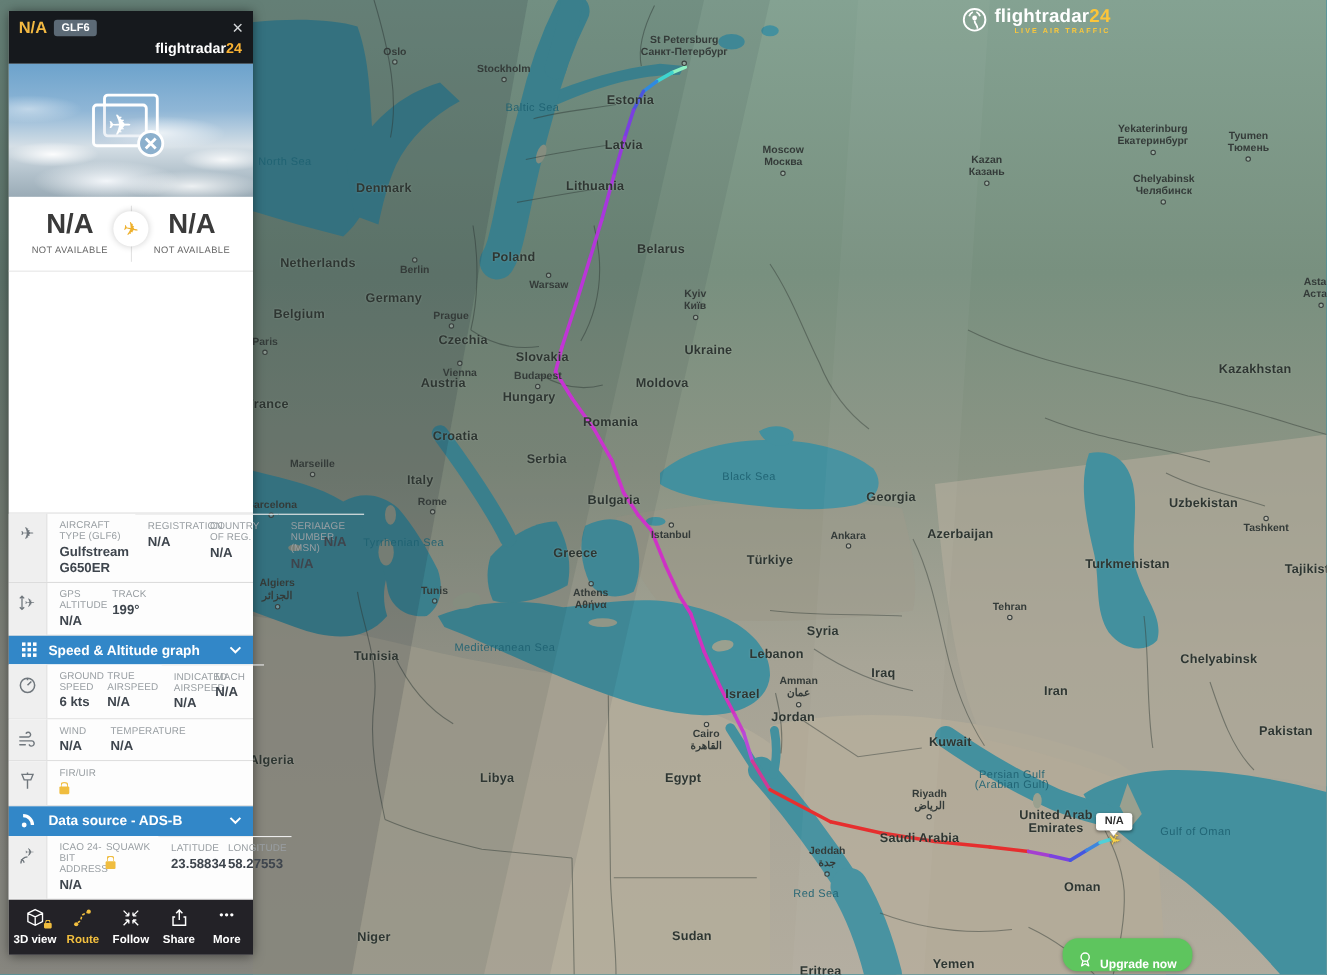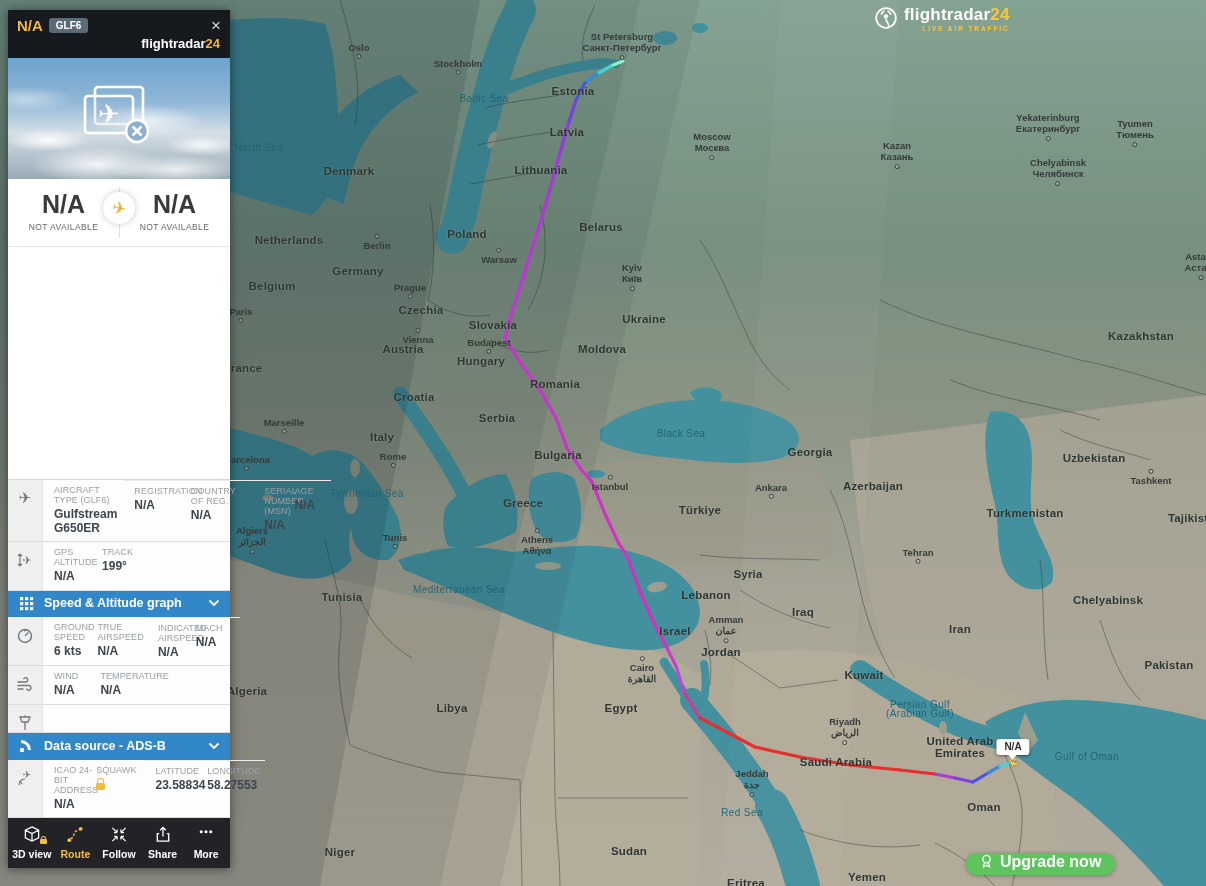--- a/index.html
+++ b/index.html
@@ -13,21 +13,21 @@
   .sea-label{font-size:10px;color:rgba(30,98,114,.92);letter-spacing:.4px;}
   .cdot{width:5px;height:5px;border:1.3px solid #3a403e;border-radius:50%;box-sizing:border-box;margin:1px 0;background:rgba(255,255,255,.25);}
   .plane-marker{position:absolute;font-size:14px;color:#fbd34a;text-shadow:0 0 2px rgba(70,50,0,.9);transform:translate(-50%,-50%) rotate(115deg);z-index:6;}
   .tooltip{position:absolute;transform:translate(-50%,-100%);background:#fff;border-radius:3px;padding:2px 8px 3px;font-weight:bold;font-size:10px;color:#2c2c2c;box-shadow:0 1px 3px rgba(0,0,0,.45);z-index:7;}
   .tooltip::after{content:"";position:absolute;left:35%;top:100%;border:5px solid transparent;border-top-color:#fff;border-left-width:4px;border-right-width:4px;}
   .watermark{position:absolute;left:874px;top:6px;display:flex;align-items:flex-start;gap:6px;z-index:5;}
   .wm-block{display:flex;flex-direction:column;align-items:flex-end;}
   .wm-text{font-weight:bold;font-size:17px;color:#fff;letter-spacing:.2px;line-height:1;}
   .wm-text .accent{color:#fcc53a;}
   .wm-tag{font-size:6.5px;font-weight:bold;color:#f8c63d;letter-spacing:1.9px;margin-top:2px;}
-  .upgrade{position:absolute;left:966px;top:853px;height:22px;border:none;border-radius:14px;background:#5ec55e;color:#fff;font-family:"Liberation Sans",sans-serif;font-weight:bold;font-size:16px;display:flex;align-items:flex-start;gap:7px;padding:0 14px;box-shadow:0 1px 4px rgba(0,0,0,.3);cursor:pointer;z-index:8;}
+  .upgrade{position:absolute;left:966px;top:853px;height:30px;border:none;border-radius:14px;background:#5ec55e;color:#fff;font-family:"Liberation Sans",sans-serif;font-weight:bold;font-size:11px;display:flex;align-items:flex-end;gap:7px;padding:0 14px;box-shadow:0 1px 4px rgba(0,0,0,.3);cursor:pointer;z-index:8;}
   
   .panel{position:absolute;left:8px;top:10px;width:222px;height:858px;background:#fbfbfb;box-shadow:0 1px 10px rgba(0,0,0,.5);display:flex;flex-direction:column;z-index:20;}
   .p-head{background:#16191d;padding:7px 9px 3px;}
   .p-head-row1{display:flex;align-items:center;gap:6px;}
   .callsign{color:#f3b942;font-weight:bold;font-size:15px;}
   .badge{background:#5c6a76;color:#fff;font-size:10px;font-weight:bold;padding:2px 7px;border-radius:3px;}
   .close-x{margin-left:auto;color:#d6d9db;font-size:17px;line-height:14px;cursor:pointer;}
   .p-logo{display:flex;justify-content:flex-end;padding:3px 1px 5px;font-weight:bold;font-size:13px;color:#fff;line-height:1;}
   .p-logo .accent{color:#f9b233;}
   .photo{height:121px;position:relative;overflow:hidden;background:linear-gradient(180deg,#6da3cc 0%,#8fb6d6 35%,#d5dfe6 62%,#b3c2cc 82%,#9aabb6 100%);}
@@ -563,20 +563,28 @@
             </div>
           </div>
         </div>
       </div>
       <div class="group">
         <div class="gutter">
           <span><svg width="18" height="18" viewBox="0 0 18 18">
               <path d="M9,8 V16 M4,3 H14 L12,8 H6 Z M9,1.2 V3" stroke="#70777d" fill="none" stroke-width="1.3"></path>
             </svg></span>
         </div>
+        <div class="gcontent">
+          <div class="frow">
+            <div class="fcol">
+              <div class="flabel">FIR/UIR</div>
+              <div class="fvalue"><span class="lock"></span></div>
+            </div>
+          </div>
+        </div>
       </div>
       <div class="bar">
         <span class="bicon">
           <svg width="16" height="16" viewBox="0 0 16 16">
             <path d="M3,2 a10,10 0 0 1 10,10 l-3,0 a7,7 0 0 0 -7,-7 z" fill="#fff"></path>
             <circle cx="4" cy="12" r="2.2" fill="#fff"></circle>
           </svg>
         </span>
         <span class="blabel">Data source - ADS-B</span>
         <span><svg width="12" height="8" viewBox="0 0 12 8">

